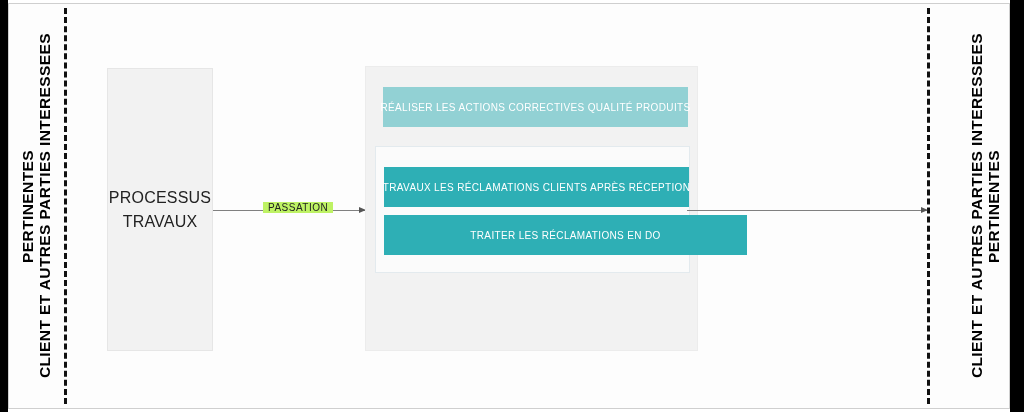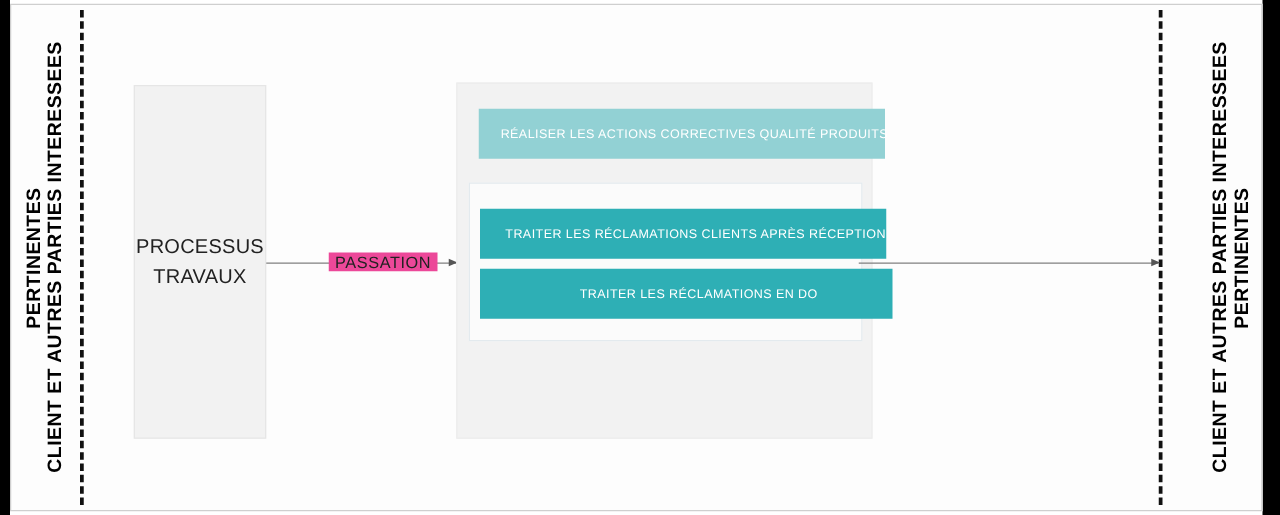--- a/index.html
+++ b/index.html
@@ -120,23 +120,23 @@
     width: 0;
     height: 0;
     border-top: 3.5px solid transparent;
     border-bottom: 3.5px solid transparent;
     border-left: 7px solid #555555;
   }
   .connector .edge-label {
     position: absolute;
     left: 50px;
     top: -8px;
-    background: #ec4899;
+    background: #bef264;
     padding: 0 5px;
-    font-size: 13px;
+    font-size: 10px;
     letter-spacing: 0.5px;
     color: #222222;
     white-space: nowrap;
   }
 
   
   .out-arrow {
     position: absolute;
     left: 687px;
     top: 210px;
@@ -183,38 +183,37 @@
   .activity {
     position: absolute;
     display: flex;
     align-items: center;
     justify-content: center;
     color: #ffffff;
     font-size: 10px;
     letter-spacing: 0.35px;
     text-align: center;
     white-space: nowrap;
-    padding-left: 20px;
   }
   .activity.light {
     left: 17px;
     top: 20px;
     width: 305px;
     height: 40px;
   }
   .activity.dark-1 {
     left: 8px;
     top: 20px;
     width: 305px;
     height: 40px;
   }
   .activity.dark-2 {
     left: 8px;
     top: 68px;
-    width: 310px;
+    width: 363px;
     height: 40px;
   }
 </style>
 </head>
 <body>
 
 <div class="screen">
 
   <div class="edge-bar left"></div>
   <div class="edge-bar right"></div>
@@ -244,21 +243,21 @@
   </div>
 
   <div class="group-panel">
 
     <div class="activity light" id="act-0" style="background: rgb(146, 209, 212);">
       <span>RÉALISER LES ACTIONS CORRECTIVES QUALITÉ PRODUITS</span>
     </div>
 
     <div class="sub-panel">
       <div class="activity dark-1" id="act-1" style="background: rgb(46, 175, 181);">
-        <span>TRAITER LES RÉCLAMATIONS CLIENTS APRÈS RÉCEPTION</span>
+        <span>TRAVAUX LES RÉCLAMATIONS CLIENTS APRÈS RÉCEPTION</span>
       </div>
       <div class="activity dark-2" id="act-2" style="background: rgb(46, 175, 181);">
         <span>TRAITER LES RÉCLAMATIONS EN DO</span>
       </div>
     </div>
 
   </div>
 
   <div class="out-arrow">
     <span class="arrow-head"></span>

